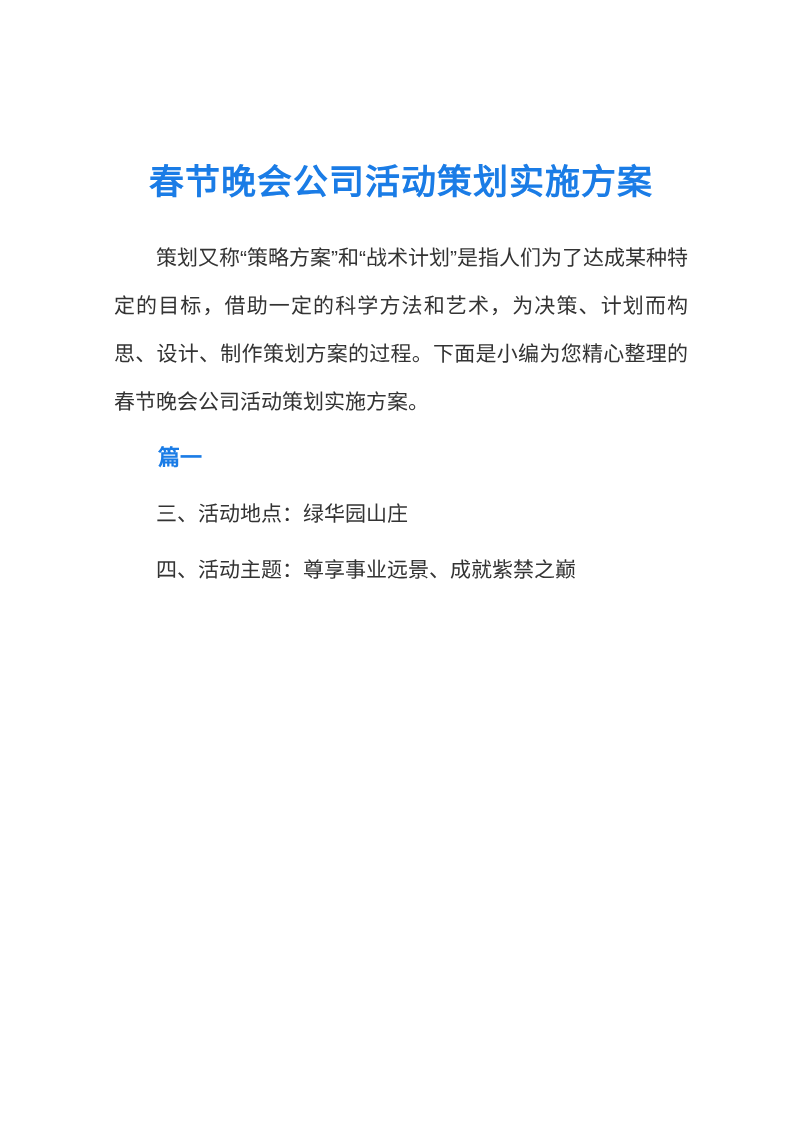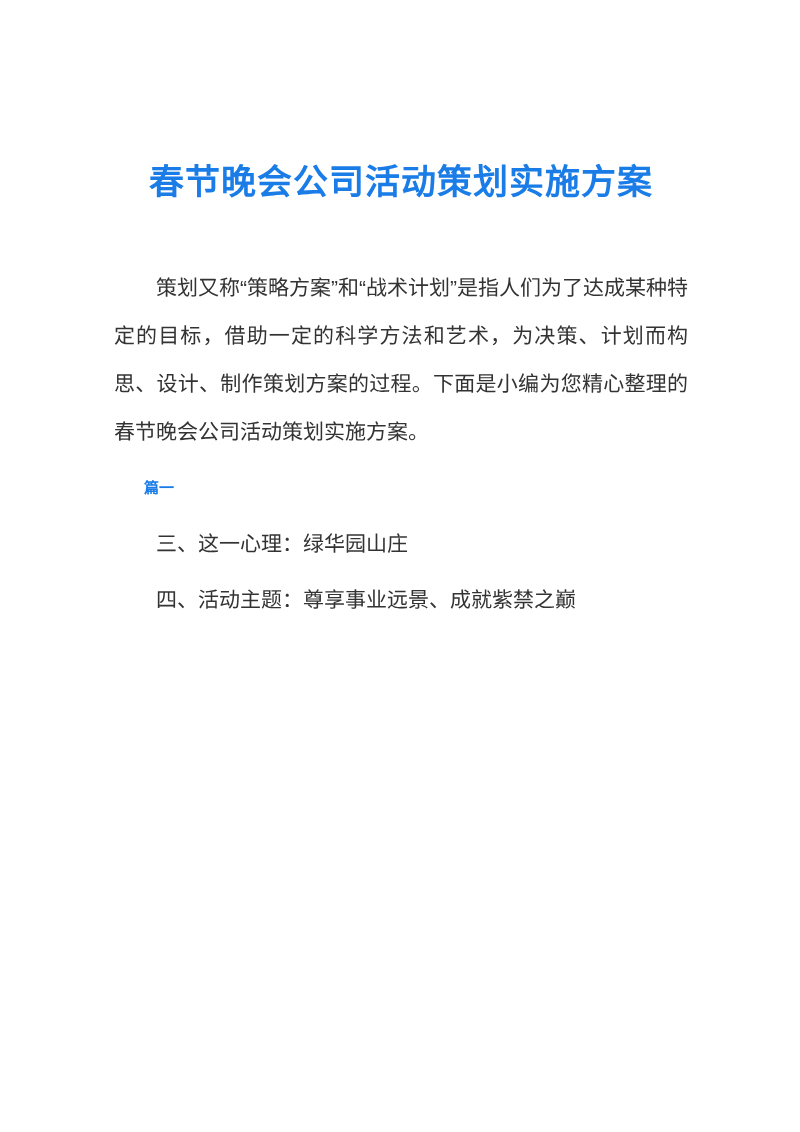--- a/index.html
+++ b/index.html
@@ -16,21 +16,21 @@
     position: relative;
     width: 800px;
     height: 1132px;
     box-sizing: border-box;
     margin: 0 auto;
     padding: 156px 112px 40px 114px;
     background: var(--page-bg);
     overflow: hidden;
   }
   .doc-title{
-    margin: 0 0 56px 0;
+    margin: 0 0 26px 0;
     font-family: "Liberation Sans", "DejaVu Sans", sans-serif;
     font-weight: bold;
     font-size: 35px;
     line-height: 52px;
     letter-spacing: 1px;
     text-align: center;
     color: var(--accent);
   }
   .body-para{
     margin: 0 0 8px 0;
@@ -39,35 +39,35 @@
     line-height: 48px;
     color: var(--body-text);
     text-align: justify;
     text-indent: 2em;
     word-break: break-all;
   }
   .section-heading{
     margin: 0 0 8px 0;
     font-family: Liberation Serif, serif;
     font-weight: bold;
-    font-size: 15px;
+    font-size: 22px;
     line-height: 48px;
     color: var(--accent);
     text-indent: 2em;
   }
 </style>
 </head>
 <body>
 
 <div class="page">
   <h1 class="doc-title">春节晚会公司活动策划实施方案</h1>
 
   <p class="body-para">策划又称“策略方案”和“战术计划”是指人们为了达成某种特定的目标，借助一定的科学方法和艺术，为决策、计划而构思、设计、制作策划方案的过程。下面是小编为您精心整理的春节晚会公司活动策划实施方案。</p>
 
   <h2 class="section-heading">篇一</h2>
 
 
 
-  <p class="body-para">三、这一心理：绿华园山庄</p>
+  <p class="body-para">三、活动地点：绿华园山庄</p>
 
   <p class="body-para">四、活动主题：尊享事业远景、成就紫禁之巅</p>
 
 </div>
 
 </body></html>

